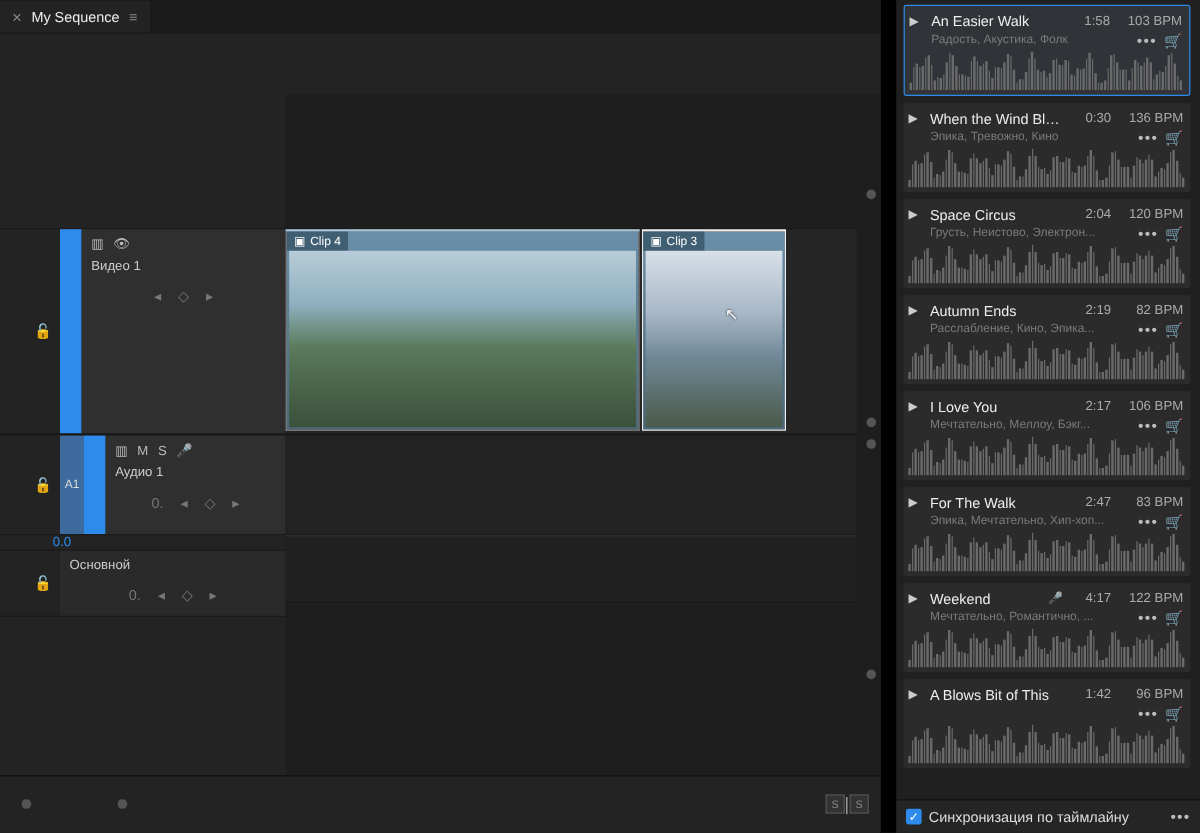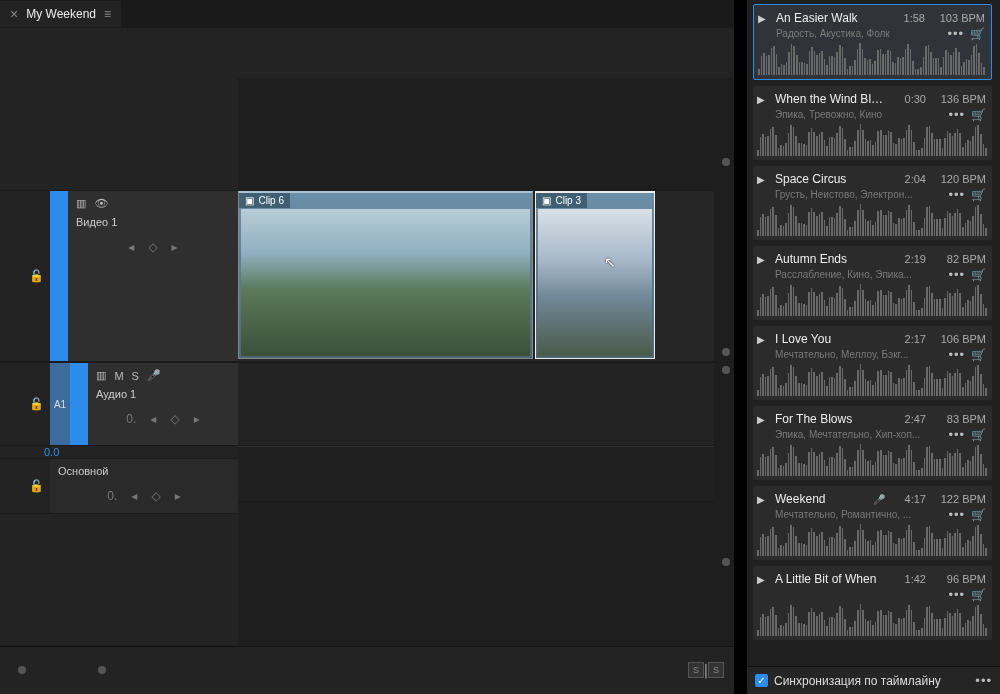--- a/index.html
+++ b/index.html
@@ -91,21 +91,21 @@
 .foot-label { color: #ddd; font-size: 12px; flex: 1; }
 </style>
 </head>
 <body>
 
 <div class="timeline-panel">
 
   <div class="tl-tab">
     <div class="tl-tab-inner">
       <span class="tl-close">×</span>
-      <span>My Weekend</span>
+      <span>My Sequence</span>
       <span class="tl-menu">≡</span>
     </div>
   </div>
 
   <div class="tl-header">
   </div>
 
   <div class="tl-body">
     <div class="track-headers">
       <div class="spacer-top"></div>
@@ -170,21 +170,21 @@
           </div>
         </div>
       </div>
     </div>
 
     <div class="track-area">
       <div class="track-lane video-lane">
         <div class="clip clip1">
           <div class="clip-label">
               <span>▣</span>
-              <span>Clip 6</span>
+              <span>Clip 4</span>
             </div>
           <div class="clip-scene"></div>
         </div>
         <div class="clip clip3">
           <div class="clip-label">
               <span>▣</span>
               <span>Clip 3</span>
             </div>
           <div class="clip-scene"></div>
         </div>
@@ -747,21 +747,21 @@
           <span style="height:29.01626682666293px"></span>
           <span style="height:31.130974781328433px"></span>
           <span style="height:22.43553616750029px"></span>
           <span style="height:11.768695846672127px"></span>
           <span style="height:8.176768631280199px"></span>
         </div>
       </div>
       <div class="track-card">
         <div class="tc-row">
       <span class="play-btn">▶</span>
-      <span class="tc-title">For The Blows</span>
+      <span class="tc-title">For The Walk</span>
 
       <span class="tc-dur">2:47</span>
       <span class="tc-bpm">83 BPM</span>
     </div>
     <div class="tc-row2">
       <span class="tc-tags">Эпика, Мечтательно, Хип-хоп...</span>
       <span class="tc-more">•••</span>
       <span class="tc-cart">🛒</span>
     </div>
     <div class="waveform">
@@ -959,21 +959,21 @@
           <span style="height:29.01626682666293px"></span>
           <span style="height:31.130974781328433px"></span>
           <span style="height:22.43553616750029px"></span>
           <span style="height:11.768695846672127px"></span>
           <span style="height:8.176768631280199px"></span>
         </div>
       </div>
       <div class="track-card">
         <div class="tc-row">
       <span class="play-btn">▶</span>
-      <span class="tc-title">A Little Bit of When</span>
+      <span class="tc-title">A Blows Bit of This</span>
 
       <span class="tc-dur">1:42</span>
       <span class="tc-bpm">96 BPM</span>
     </div>
     <div class="tc-row2">
       <span class="tc-tags"></span>
       <span class="tc-more">•••</span>
       <span class="tc-cart">🛒</span>
     </div>
     <div class="waveform">

